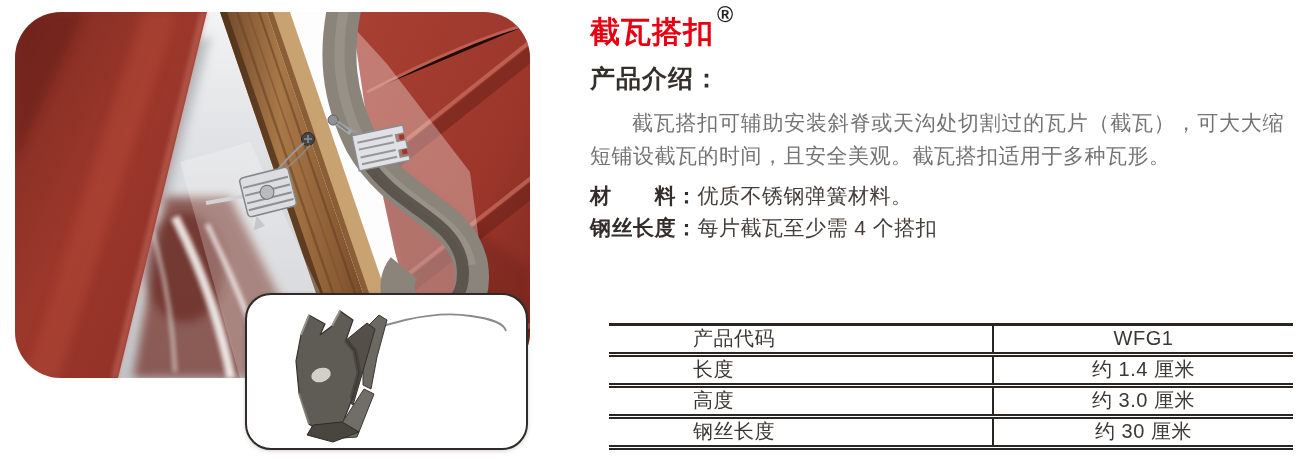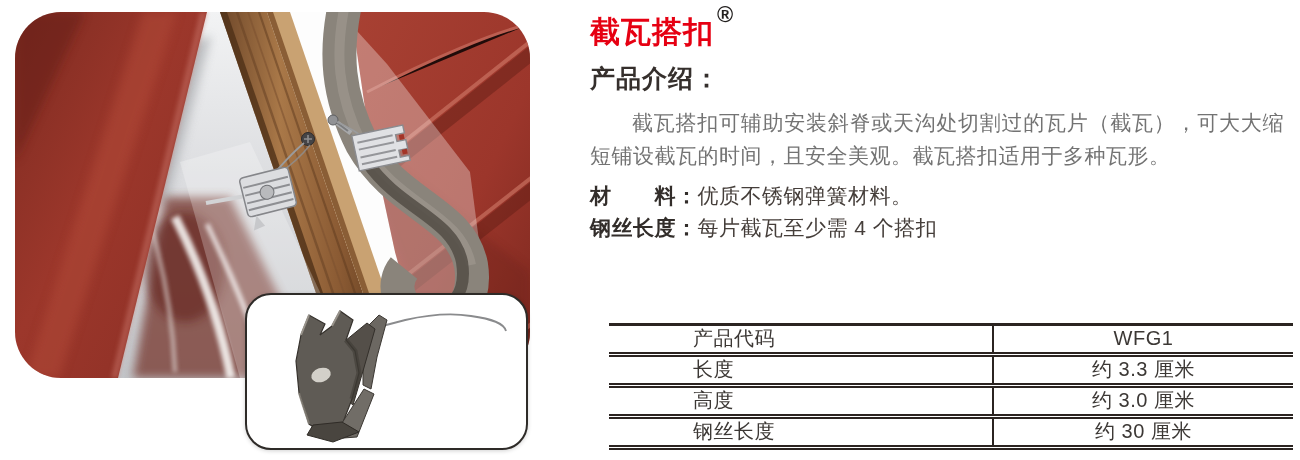--- a/index.html
+++ b/index.html
@@ -210,21 +210,21 @@
         <col class="c1">
         <col class="c2">
       </colgroup>
     <tbody>
       <tr>
         <td class="lbl">产品代码</td>
         <td class="val">WFG1</td>
       </tr>
       <tr>
         <td class="lbl">长度</td>
-        <td class="val">约 3.3 厘米</td>
+        <td class="val">约 1.4 厘米</td>
       </tr>
       <tr>
         <td class="lbl">高度</td>
         <td class="val">约 3.0 厘米</td>
       </tr>
       <tr>
         <td class="lbl">钢丝长度</td>
         <td class="val">约 30 厘米</td>
       </tr>
     </tbody>

